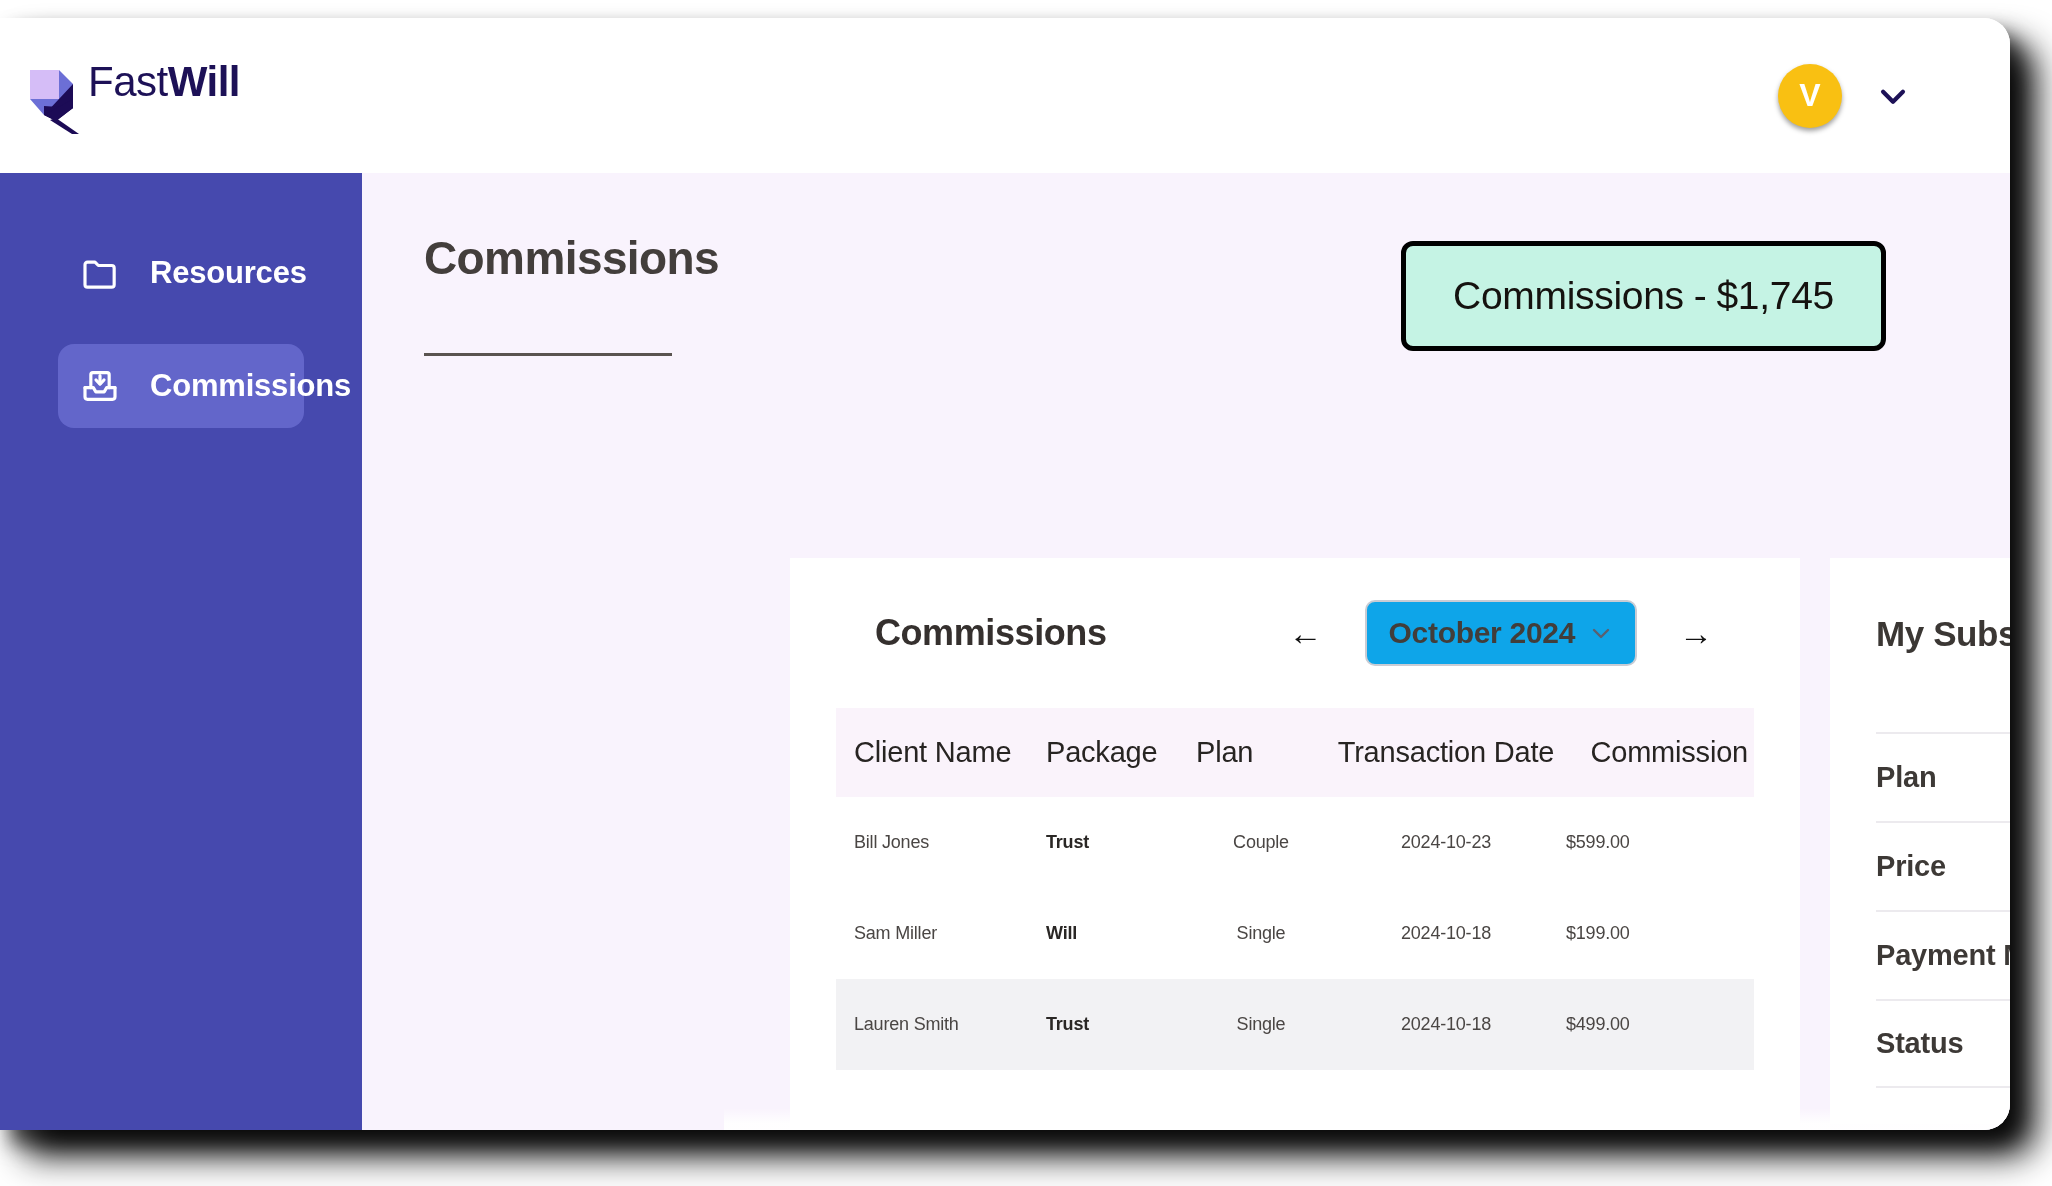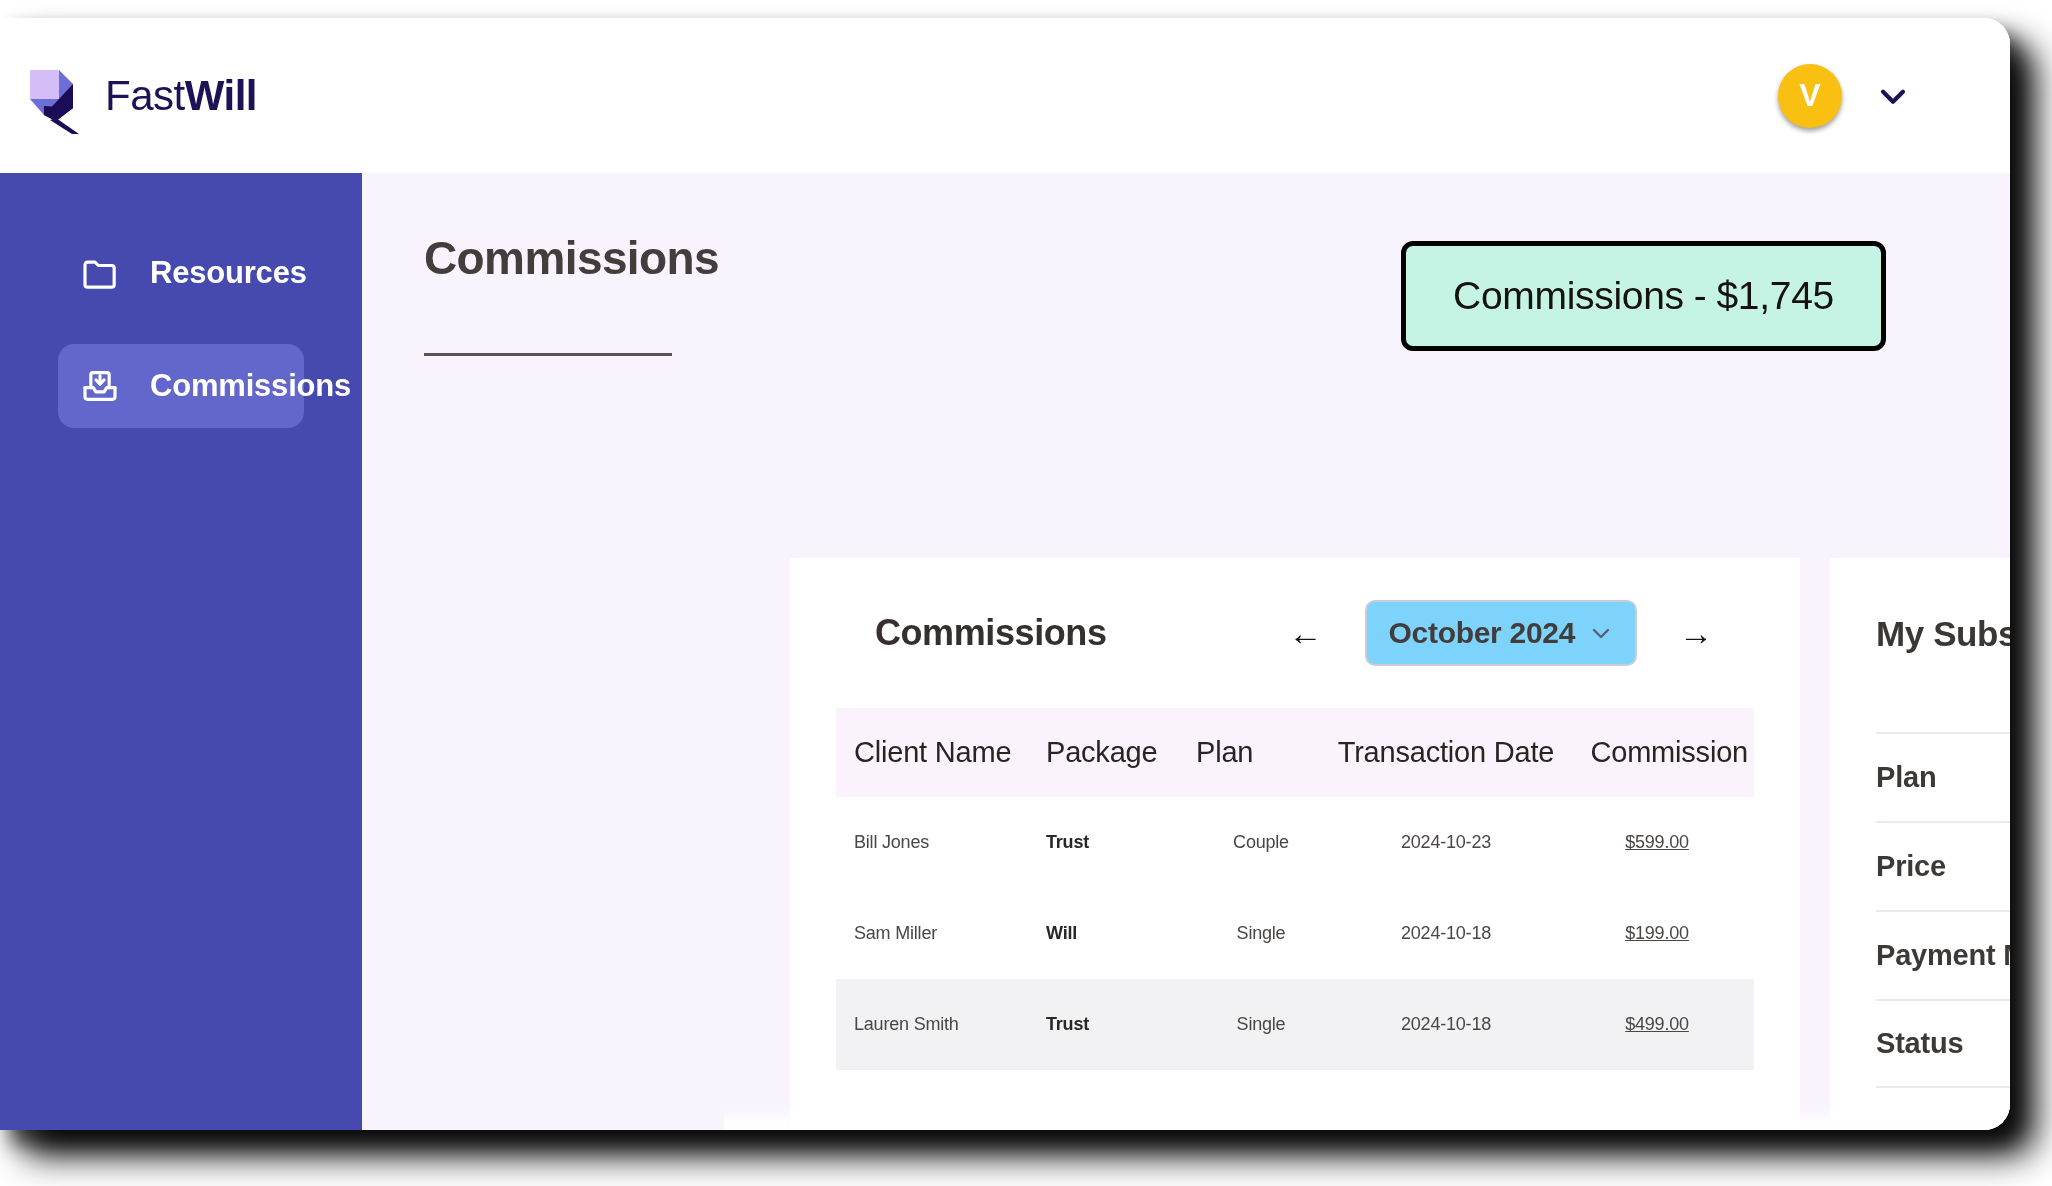--- a/index.html
+++ b/index.html
@@ -32,22 +32,21 @@
     left: 0; top: 0;
     width: 2010px;
     height: 155px;
     background: #ffffff;
     display: flex;
     align-items: center;
     justify-content: space-between;
   }
   #brand {
     display: flex;
-    align-items: center;
-    gap: 21px;
+    gap: 4px;
     margin-left: 16px;
   }
   #logo-mark { width: 68px; height: 76px; display: block; flex: none; }
   #brand-text {
     font-size: 42px;
     letter-spacing: -0.5px;
     color: #1d1157;
     white-space: nowrap;
   }
   #brand-text .bold { font-weight: 700; }
@@ -175,21 +174,21 @@
     line-height: 1;
     width: 38px;
     text-align: center;
   }
   #month-select {
     display: flex;
     align-items: center;
     gap: 14px;
     height: 66px;
     padding: 0 22px;
-    background: #7dd3fc;
+    background: #0ea5e9;
     border: 2px solid #C9CCD4;
     border-radius: 10px;
     font-size: 30px;
     font-weight: 700;
     color: #423d3a;
     letter-spacing: -0.3px;
     white-space: nowrap;
   }
   #month-chevron { width: 24px; height: 24px; display: block; }
 
@@ -208,21 +207,21 @@
     color: #4a4644;
     padding: 35px 0;
     white-space: nowrap;
     letter-spacing: -0.2px;
   }
   tbody tr.alt td { background: #F2F2F4; }
   td.c-name   { text-align: left;  padding-left: 18px; }
   td.c-pkg    { text-align: left;  font-weight: 700; color: #2a2725; }
   td.c-plan   { text-align: center; }
   td.c-date   { text-align: center; }
-  td.c-amt    { text-align: center; padding-right: 6px; text-decoration: underline; }
+  td.c-amt    { text-align: left; padding-right: 6px; }
   th.h-name   { text-align: left;  padding-left: 18px; width: 210px; }
   th.h-pkg    { text-align: left;  width: 150px; margin-left: 46px; }
   th.h-plan   { text-align: left;  width: 130px; }
   th.h-date   { text-align: center; width: 240px; }
   th.h-amt    { text-align: right; width: 188px; padding-right: 6px; }
 
   
   #sub-card {
     position: absolute;
     left: 1468px; top: 385px;

